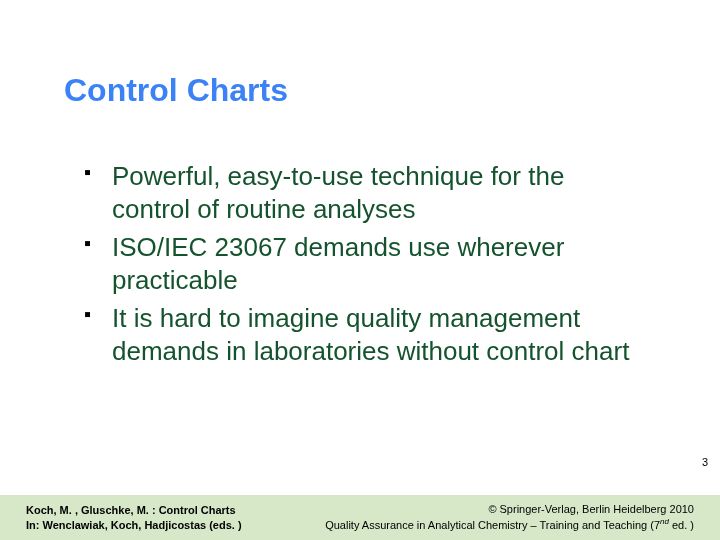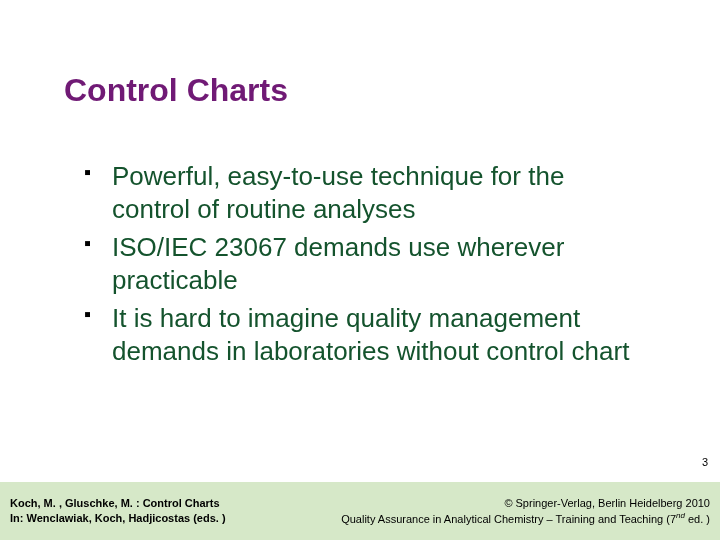--- a/index.html
+++ b/index.html
@@ -14,21 +14,21 @@
     height: 540px;
     position: relative;
     padding: 0;
   }
   .title {
     position: absolute;
     left: 64px;
     top: 72px;
     font-size: 32px;
     font-weight: bold;
-    color: #701a75;
+    color: #3b82f6;
   }
   .bullets {
     position: absolute;
     left: 84px;
     top: 160px;
     width: 560px;
     list-style: none;
   }
   .bullets li {
     font-size: 26px;
@@ -51,26 +51,26 @@
     right: 12px;
     bottom: 72px;
     font-size: 11px;
     color: #000;
   }
   .footer {
     position: absolute;
     left: 0;
     bottom: 0;
     width: 720px;
-    height: 58px;
+    height: 45px;
     background: #d6e8c8;
     display: flex;
     justify-content: space-between;
     align-items: center;
-    padding: 0 10px;
+    padding: 0 26px;
   }
   .footer-left {
     font-size: 11px;
     line-height: 1.35;
     color: #000;
   }
   .footer-left .bold { font-weight: bold; }
   .footer-right {
     font-size: 11px;
     line-height: 1.35;

